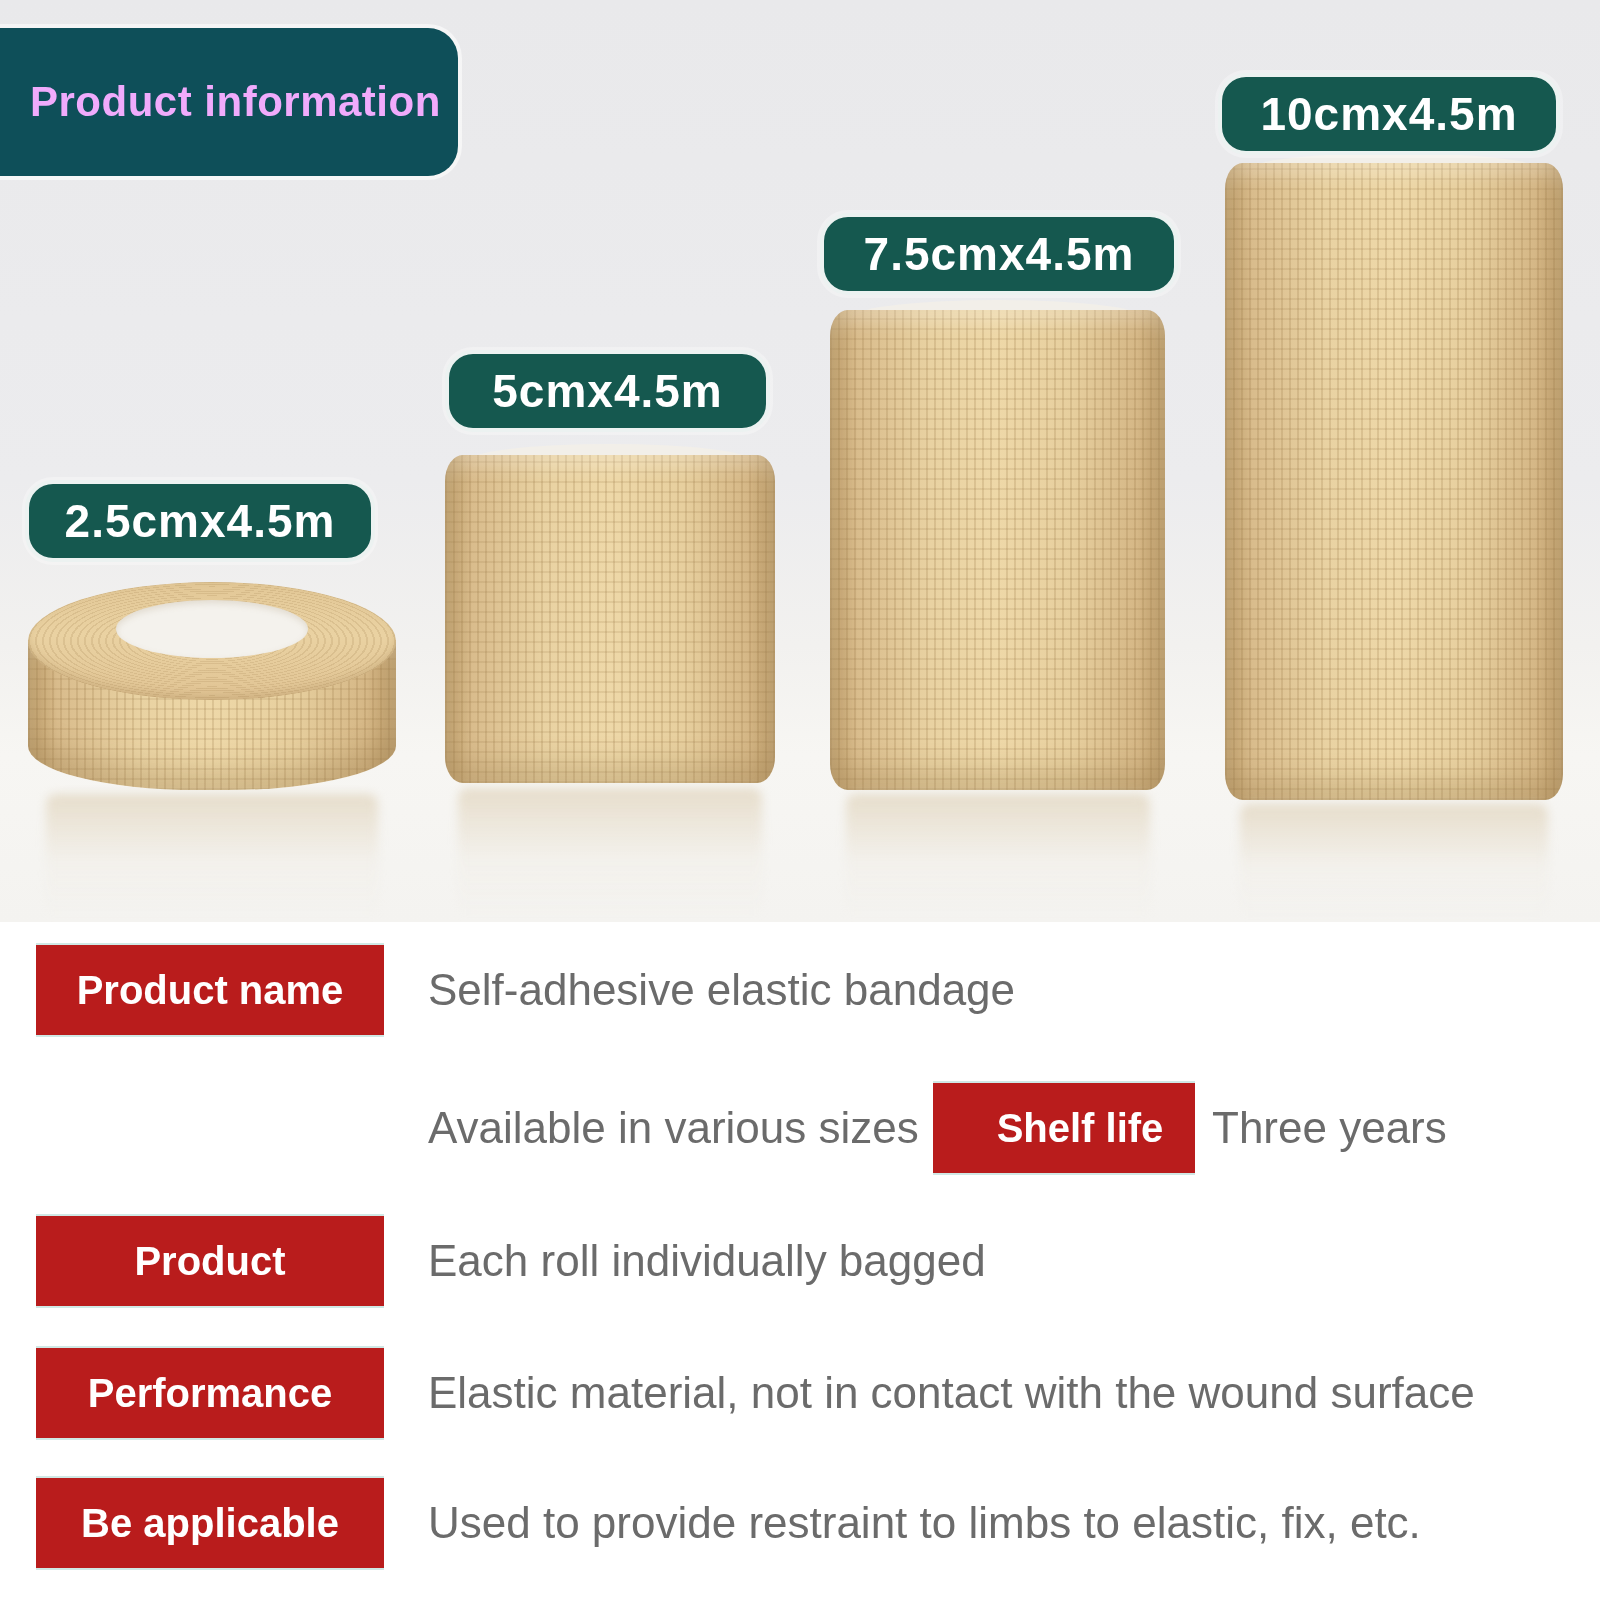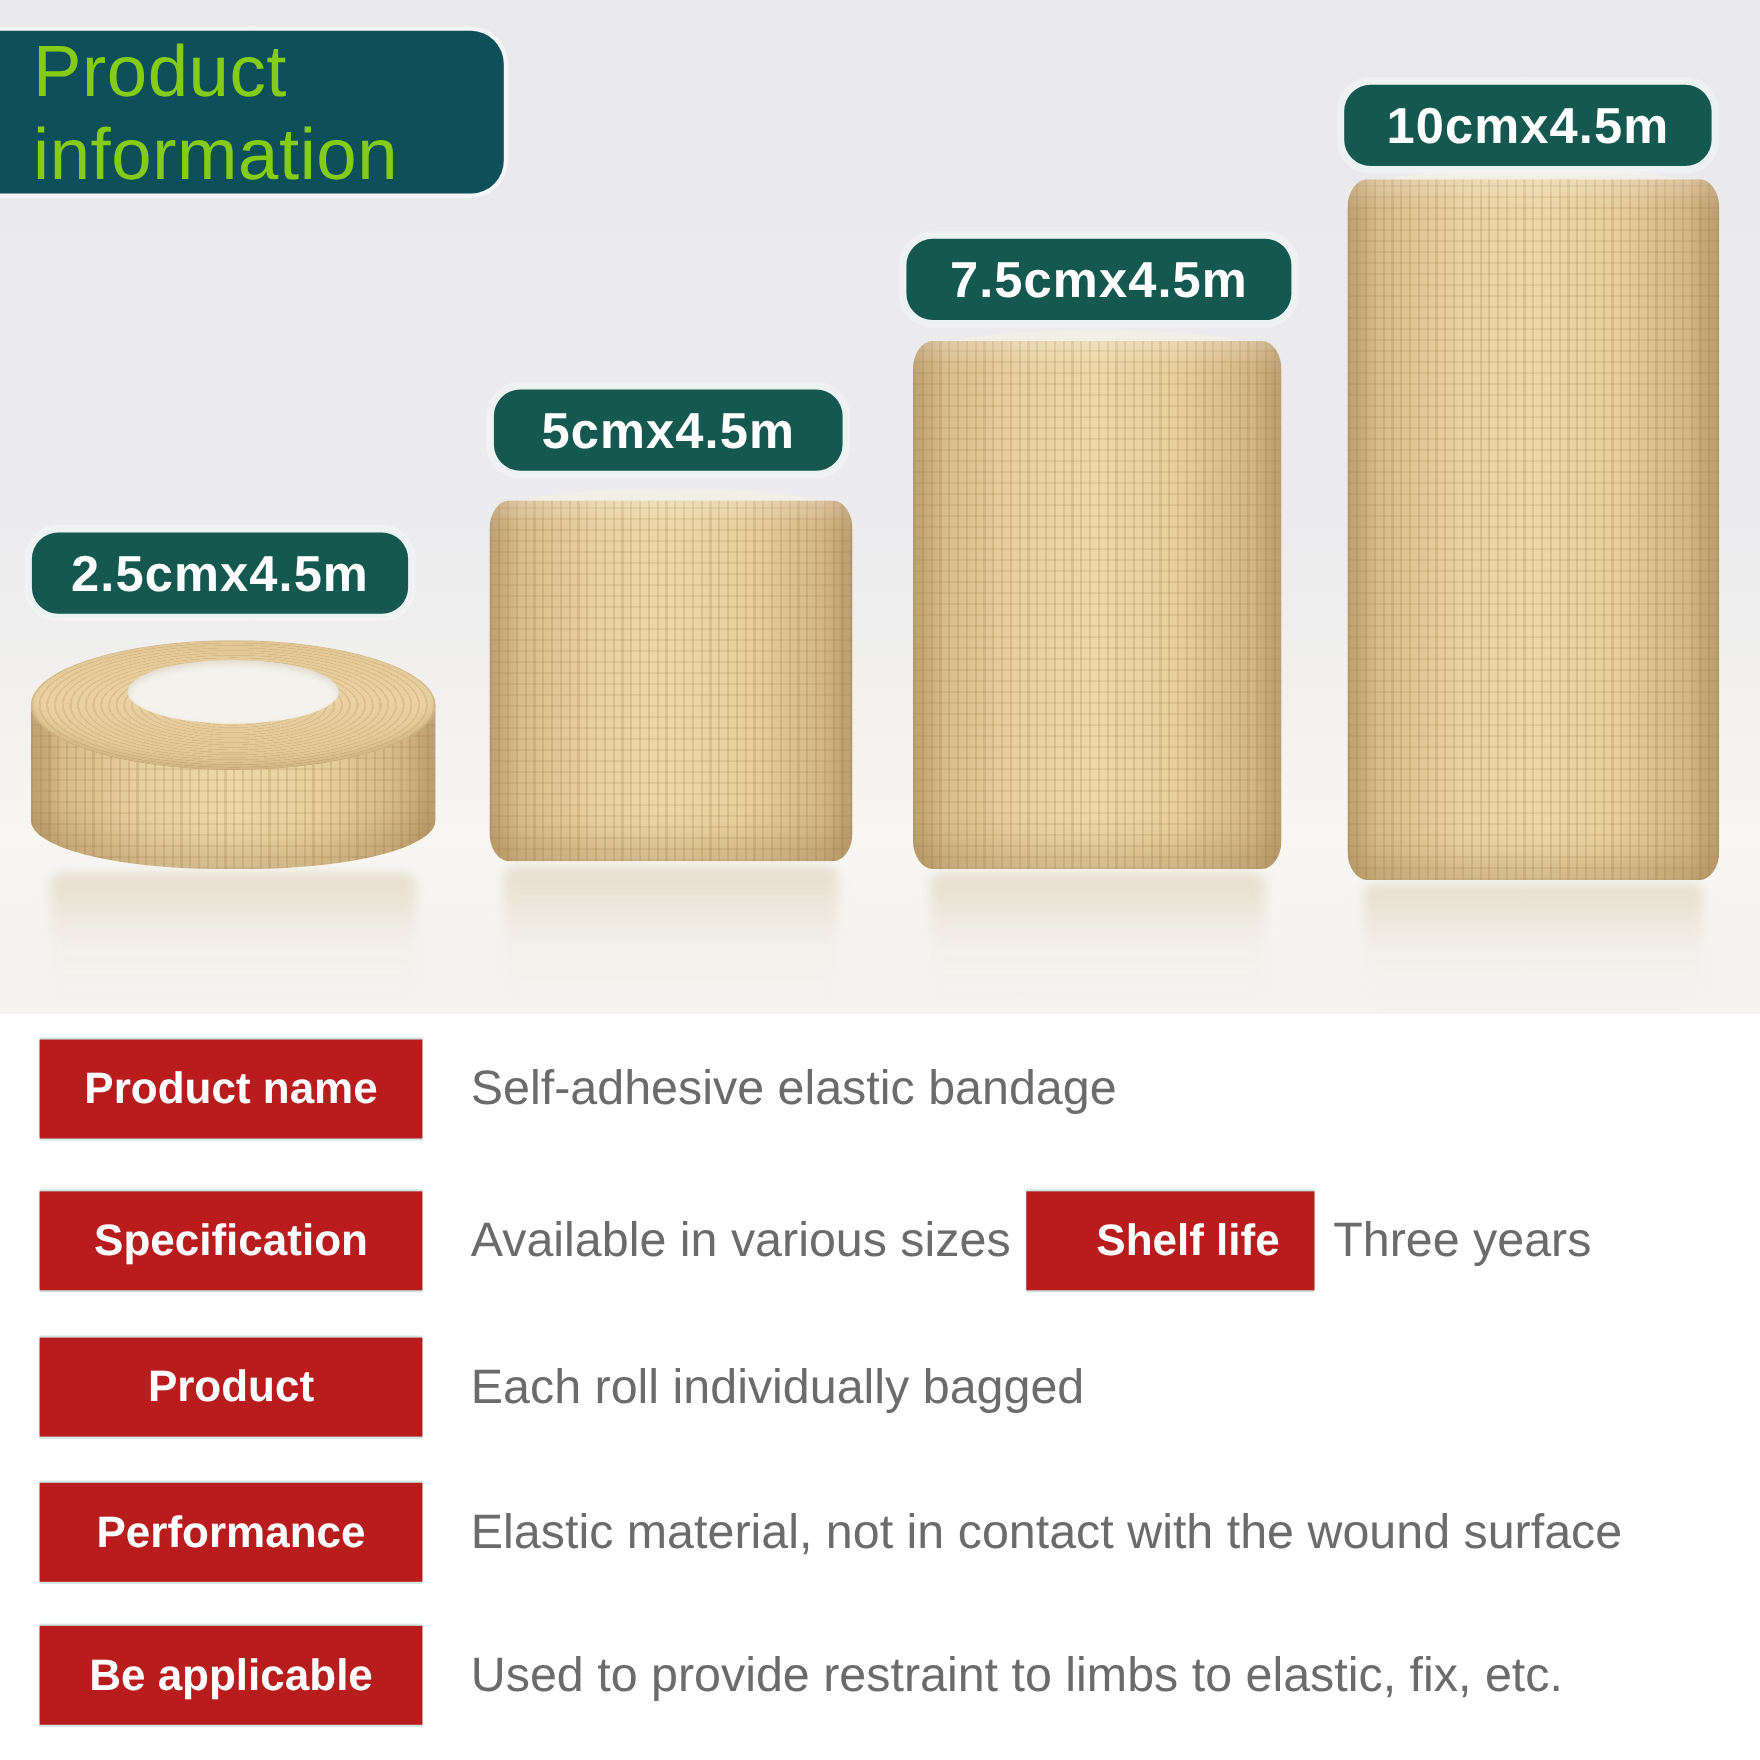--- a/index.html
+++ b/index.html
@@ -10,21 +10,21 @@
   .photo{
     position:absolute;left:0;top:0;width:1600px;height:922px;
     background:linear-gradient(180deg,#e9e9eb 0%,#ececee 52%,#f2f1ef 70%,#f7f6f3 82%,#f4f3f0 100%);
   }
   .title-box{
     position:absolute;left:0;top:28px;width:458px;height:148px;
     background:#0e4f59;border-radius:0 30px 30px 0;
     box-shadow:0 0 0 4px rgba(255,255,255,0.55);
     display:flex;align-items:center;padding-left:30px;
   }
-  .title-box span{color:#84cc16;font-size:66px;font-weight:normal;letter-spacing:.5px;}
+  .title-box span{color:#f0abfc;font-size:42px;font-weight:bold;letter-spacing:.5px;}
 
   .pill{
     position:absolute;background:#15584f;border:4px solid rgba(255,255,255,0.92);
     border-radius:28px;box-shadow:0 0 0 3px rgba(255,255,255,0.30);
     display:flex;align-items:center;justify-content:center;
     color:#ffffff;font-size:46px;font-weight:600;letter-spacing:1px;
   }
   .pill-25{left:25px;top:480px;width:350px;height:82px;}
   .pill-5{left:445px;top:350px;width:325px;height:82px;}
   .pill-75{left:820px;top:213px;width:358px;height:82px;}
@@ -139,23 +139,20 @@
 
   </section>
 
   <section class="specs">
 
     <div class="label-box r1">
       <span>Product name</span>
     </div>
     <div class="value r1">Self-adhesive elastic bandage</div>
 
-    <div class="label-box r2">
-      <span>Specification</span>
-    </div>
     <div class="value r2">Available in various sizes</div>
     <div class="label-box shelf-box r2">
       <span>Shelf life</span>
     </div>
     <div class="value shelf-value r2">Three years</div>
 
     <div class="label-box r3">
       <span>Product</span>
     </div>
     <div class="value r3">Each roll individually bagged</div>

